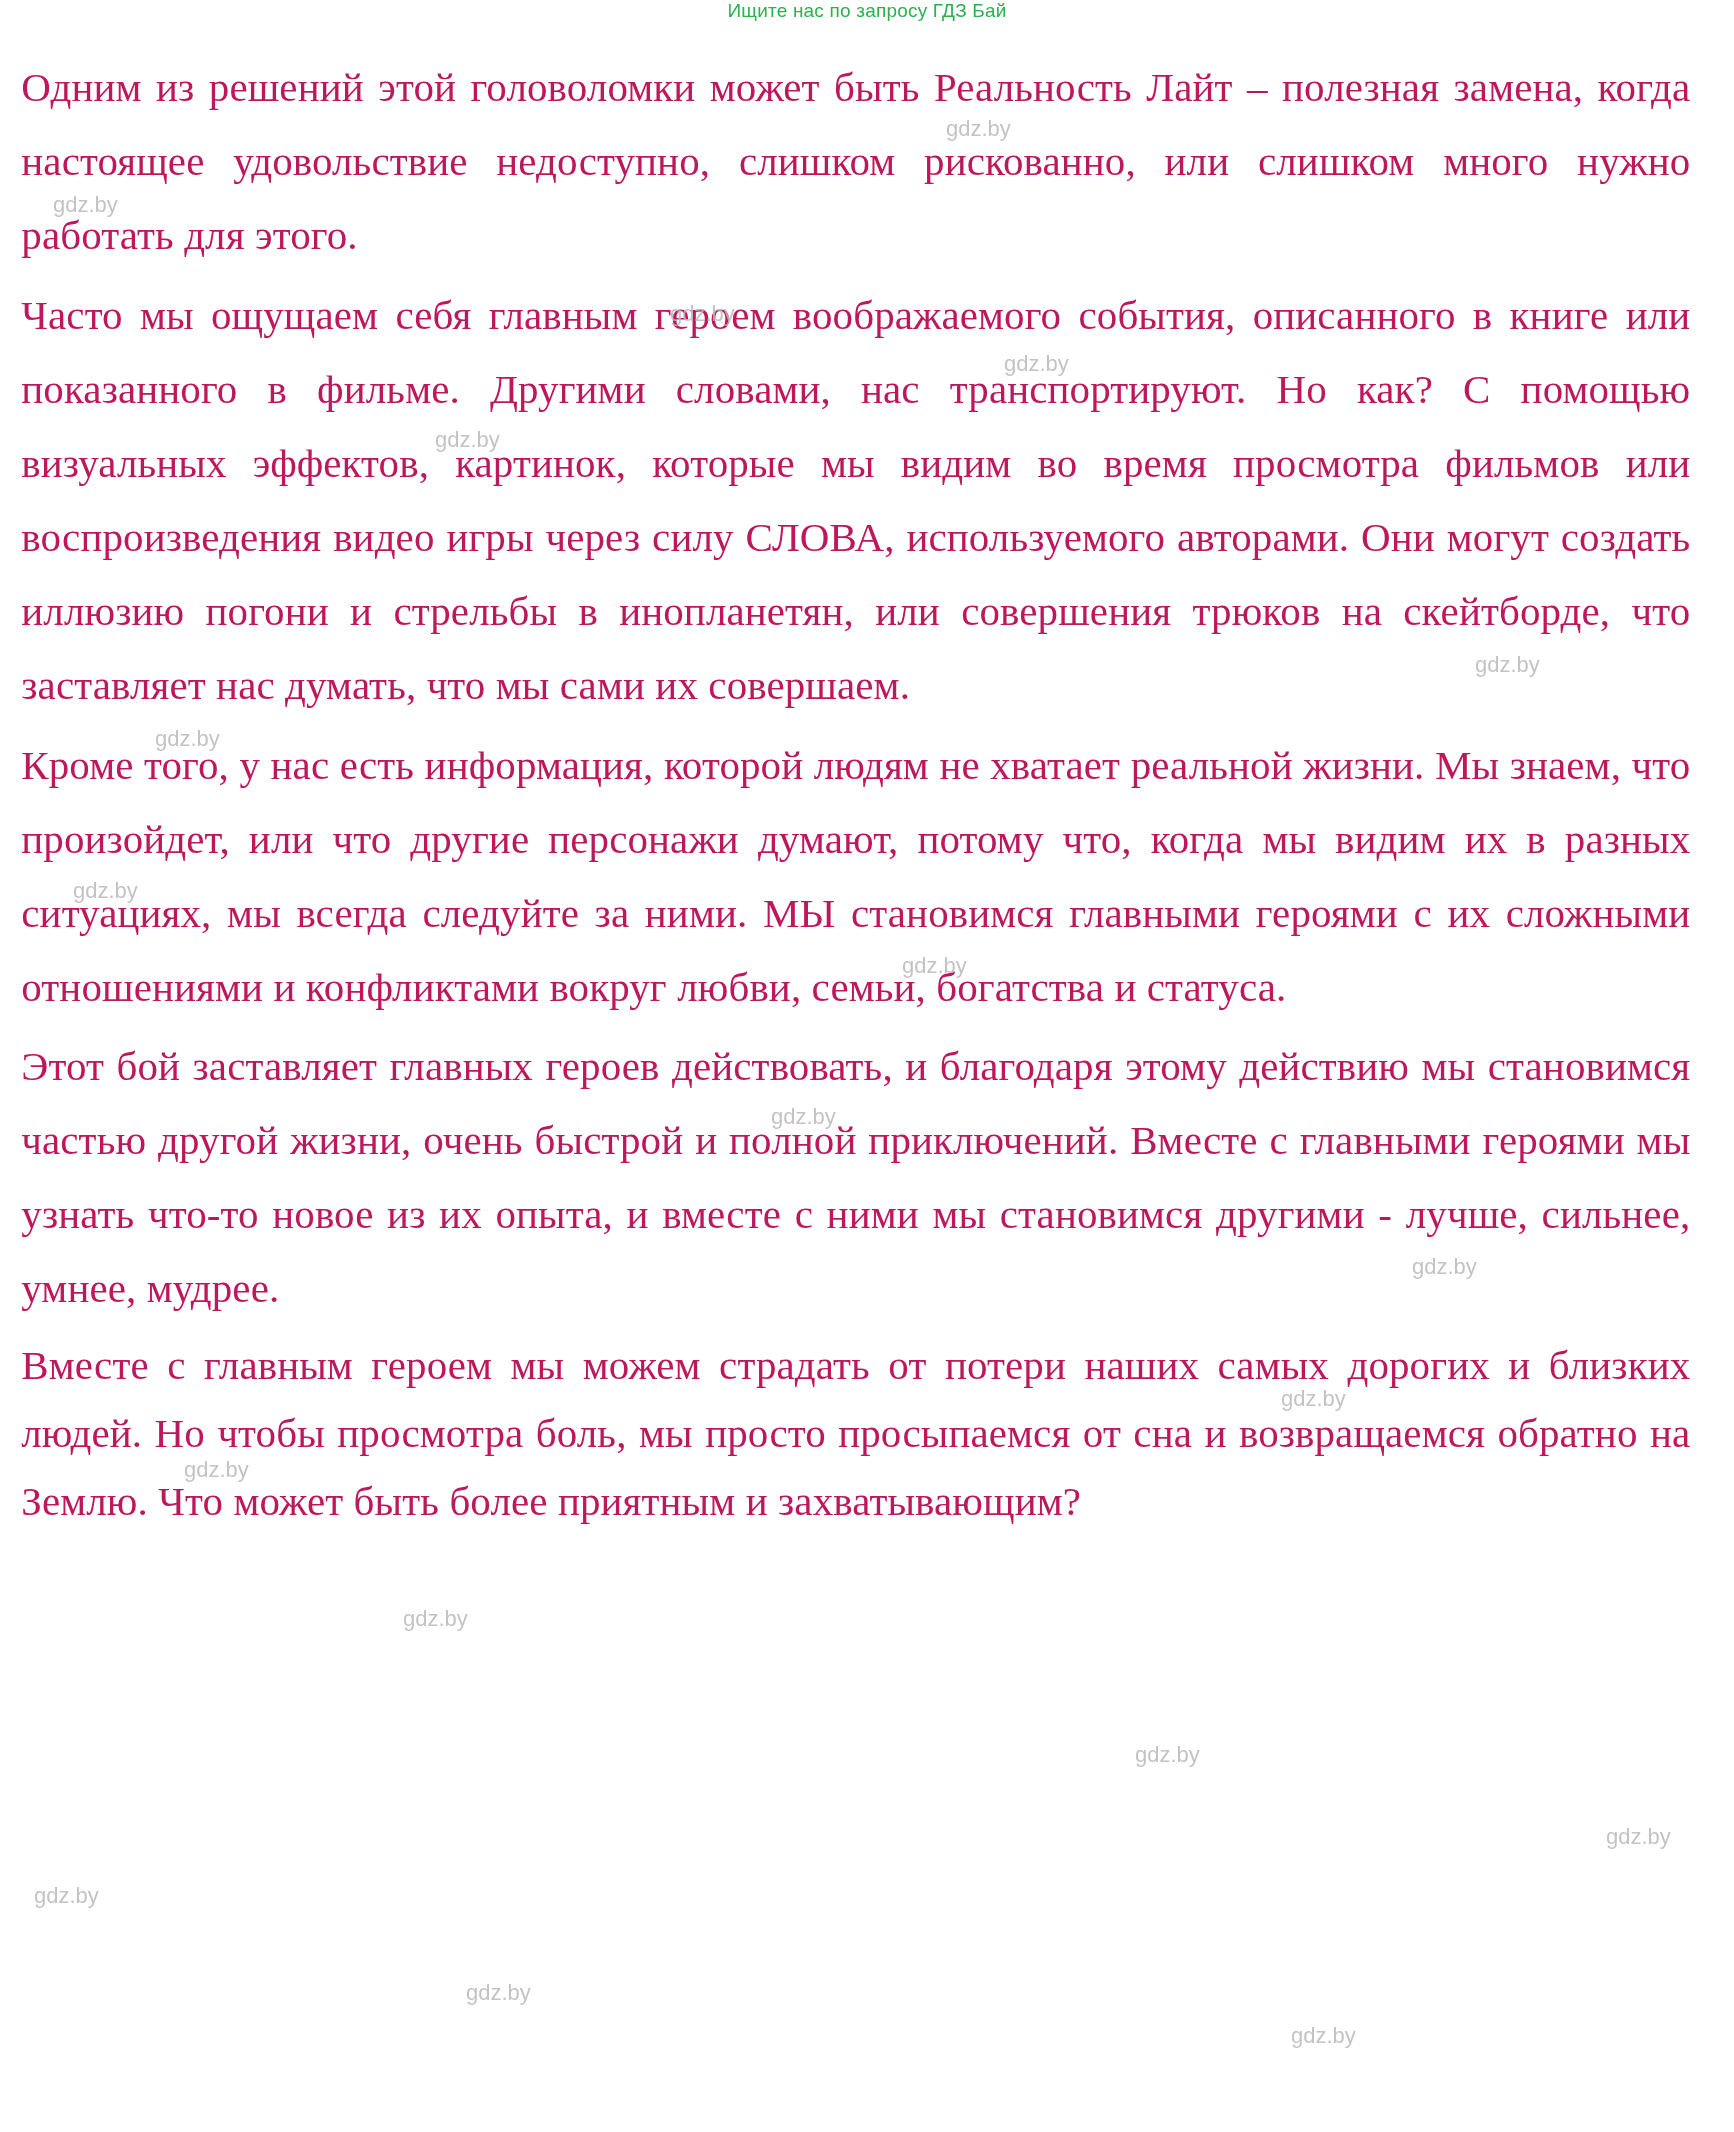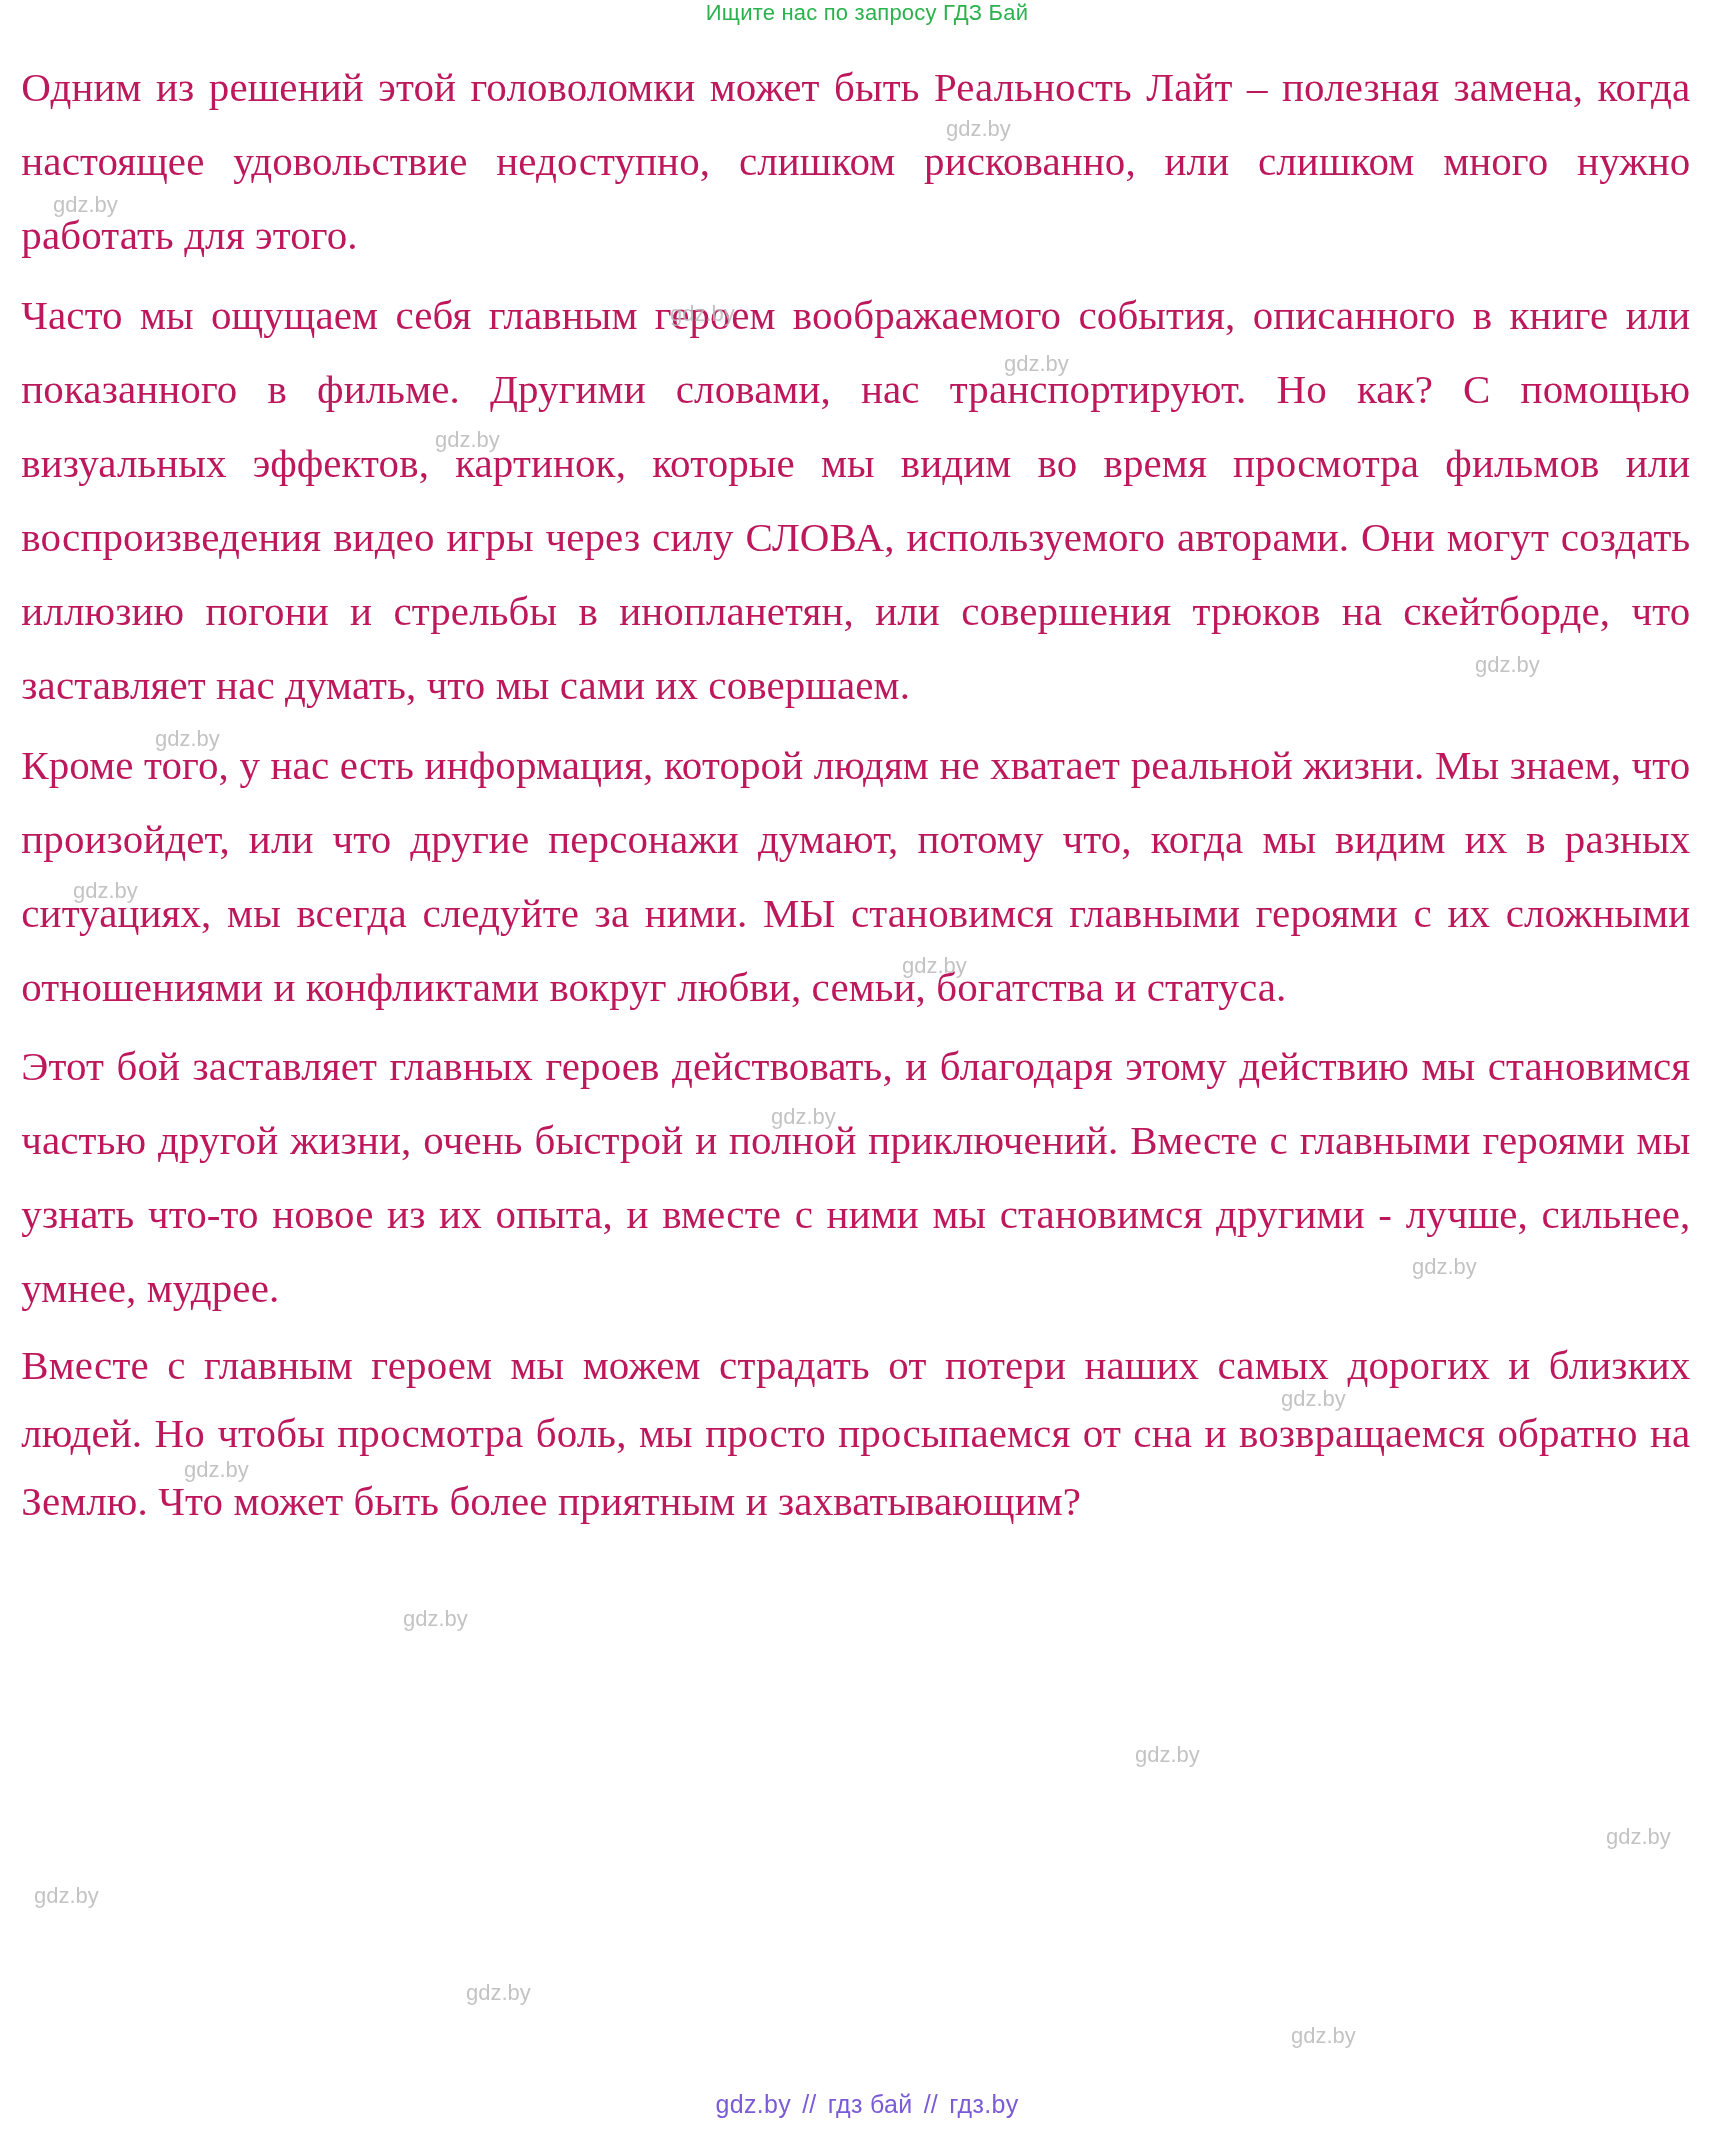--- a/index.html
+++ b/index.html
@@ -21,21 +21,21 @@
     box-sizing: border-box;
     padding: 0;
   }
   .top-banner {
     position: absolute;
     top: 0px;
     left: 0;
     width: 100%;
     text-align: center;
     font-family: "Liberation Sans", sans-serif;
-    font-size: 22px;
+    font-size: 19px;
     color: #2bb24c;
     letter-spacing: 0.2px;
   }
   .content {
     position: absolute;
     top: 50px;
     left: 21.3px;
     width: 1669px;
   }
   .para {
@@ -113,22 +113,15 @@
       <div class="wm" style="left: 1281px; top: 1386px;">gdz.by</div>
       <div class="wm" style="left: 184px; top: 1457px;">gdz.by</div>
       <div class="wm" style="left: 403px; top: 1606px;">gdz.by</div>
       <div class="wm" style="left: 1135px; top: 1742px;">gdz.by</div>
       <div class="wm" style="left: 1606px; top: 1824px;">gdz.by</div>
       <div class="wm" style="left: 34px; top: 1883px;">gdz.by</div>
       <div class="wm" style="left: 466px; top: 1980px;">gdz.by</div>
       <div class="wm" style="left: 1291px; top: 2023px;">gdz.by</div>
     </div>
 
-  <div class="footer">
-    <a href="#">gdz.by</a>
-    <span class="sep">//</span>
-    <a href="#">гдз бай</a>
-    <span class="sep">//</span>
-    <a href="#">гдз.by</a>
-  </div>
 
 </div>
 
 
 </body></html>

